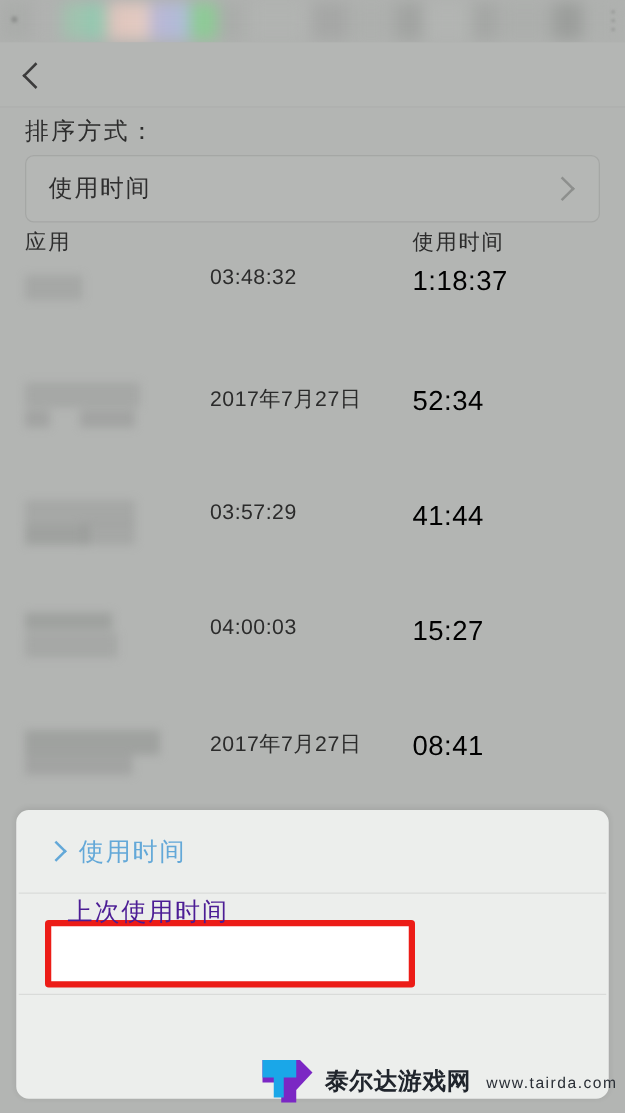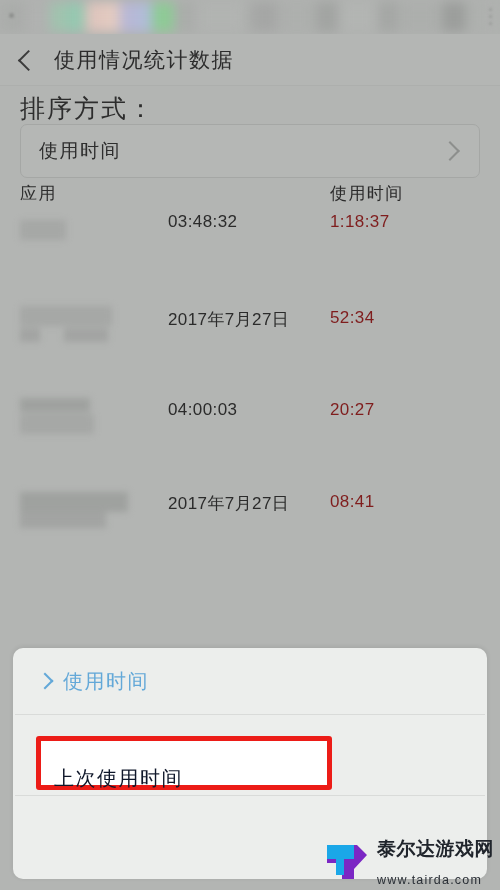--- a/index.html
+++ b/index.html
@@ -20,34 +20,34 @@
   .sb-dots-r i{display:block;width:3px;height:3px;background:#9b9d9b;margin-bottom:4px;border-radius:50%;}
 
   
   .navbar{position:absolute;left:0;top:34px;width:500px;height:52px;background:#b4b6b4;display:flex;align-items:center;}
   .back-btn{width:52px;height:52px;display:flex;align-items:center;justify-content:center;}
   .chev-left{display:block;width:13px;height:13px;border-left:2.4px solid #3b3b3b;border-bottom:2.4px solid #3b3b3b;transform:rotate(45deg);margin-left:5px;}
   .nav-title{font-size:21px;color:#2c2c2c;letter-spacing:1.5px;margin-left:2px;font-weight:400;}
   .nav-sep{position:absolute;left:0;top:85px;width:500px;height:1px;background:#a8aaa8;opacity:.55;}
 
   
-  .sort-label{position:absolute;left:20px;top:92px;font-size:25px;color:#2d2d2d;letter-spacing:2px;}
+  .sort-label{position:absolute;left:20px;top:92px;font-size:19px;color:#2d2d2d;letter-spacing:2px;}
   .sort-box{position:absolute;left:20px;top:124px;width:460px;height:54px;
       border:1px solid #a5a7a5;border-radius:7px;background:rgba(255,255,255,0.035);
       display:flex;align-items:center;box-sizing:border-box;}
   .sort-value{font-size:19px;color:#2e2e2e;letter-spacing:1.5px;margin-left:18px;}
   .sort-chev{margin-left:auto;margin-right:22px;width:12px;height:12px;border-top:2.1px solid #8d8f8d;border-right:2.1px solid #8d8f8d;transform:rotate(45deg);}
 
   
   .tbl{position:absolute;left:0;top:182px;width:500px;}
   .trow{position:relative;height:92px;}
   .trow.head{height:26px;}
   .c-app{position:absolute;left:20px;font-size:17px;color:#2e2e2e;letter-spacing:1.5px;}
   .c-mid{position:absolute;left:168px;font-size:17px;color:#2b2b2b;letter-spacing:.4px;}
-  .c-right{position:absolute;left:330px;font-size:17px;color:#7f1d1d;letter-spacing:.4px;}
+  .c-right{position:absolute;left:330px;font-size:22px;color:#000000;letter-spacing:.4px;}
   .c-head-mid{position:absolute;left:168px;font-size:17px;color:#2b2b2b;letter-spacing:.4px;}
   .c-head-right{position:absolute;left:330px;font-size:17px;color:#2b2b2b;letter-spacing:1.4px;}
 
   
   .redact{position:absolute;filter:blur(3.4px);}
   .redact b{position:absolute;display:block;background:#9b9d9b;border-radius:1px;}
 
   
   .sheet{position:absolute;left:13px;top:648px;width:474px;height:231px;background:#eceeec;
       border-radius:10px;box-shadow:0 -1px 5px rgba(0,0,0,.09);overflow:hidden;}
@@ -56,26 +56,26 @@
   .s-text{font-size:20px;letter-spacing:1.5px;color:#2d2d2d;}
   .s-text.blue{color:#63a8d8;}
   .sheet-div{height:1px;background:#d9dbd9;margin:0 2px;}
   .sheet-item.tall{height:80px;}
   .sheet-item.last{height:82px;}
   .squiggle{position:absolute;right:38px;top:30px;width:34px;height:12px;opacity:.45;}
 
   
   .redbox{position:absolute;left:36px;top:736px;width:296px;height:54px;
       border:5px solid #ec1c17;border-radius:3px;box-sizing:border-box;background:#ffffff;}
-  .redbox-text{position:absolute;left:54px;top:765px;font-size:20px;letter-spacing:1.5px;color:#0f172a;text-align:right;}
+  .redbox-text{position:absolute;left:54px;top:716px;font-size:20px;letter-spacing:1.5px;color:#4c1d95;text-align:right;}
 
   
   .wm{position:absolute;right:6px;bottom:4px;display:flex;align-items:center;gap:7px;}
   .wm-logo{width:46px;height:42px;position:relative;}
-  .wm-txt{display:flex;flex-direction:column;line-height:1;gap:12px;}
+  .wm-txt{display:flex;flex-direction:row;line-height:1;gap:12px;}
   .wm-cn{font-size:19px;font-weight:bold;color:#20252c;letter-spacing:.5px;}
   .wm-url{font-size:12.5px;color:#2a2f36;letter-spacing:1.2px;margin-top:4px;}
 </style>
 </head>
 <body>
 
 <div class="phone">
 
   <div class="statusbar">
     <div class="sb-blocks" id="sbBlocks">
@@ -104,21 +104,20 @@
         <i></i>
         <i></i>
         <i></i>
       </div>
   </div>
 
   <div class="navbar">
     <div class="back-btn">
       <span class="chev-left"></span>
     </div>
-    <div class="nav-title">使用情况统计数据</div>
   </div>
   <div class="nav-sep"></div>
 
   <div class="sort-label">排序方式：</div>
   <div class="sort-box">
     <span class="sort-value">使用时间</span>
     <span class="sort-chev"></span>
   </div>
 
   <div class="tbl">
@@ -138,25 +137,34 @@
           <span class="redact" style="left: 20px; top: 26px; width: 140px; height: 46px;">
             <b style="left: 0px; top: 2px; width: 92px; height: 20px; opacity: 0.55;"></b>
             <b style="left: 0px; top: 24px; width: 20px; height: 14px; opacity: 0.69;"></b>
             <b style="left: 44px; top: 24px; width: 44px; height: 14px; opacity: 0.69;"></b>
           </span>
           <span class="c-mid" style="top: 30px;">2017年7月27日</span>
           <span class="c-right" style="top: 30px;">52:34</span>
         </div>
         <div class="trow">
           <span class="redact" style="left: 20px; top: 26px; width: 140px; height: 46px;">
+            <b style="left: 0px; top: 4px; width: 88px; height: 20px; opacity: 0.55;"></b>
+            <b style="left: 0px; top: 24px; width: 52px; height: 16px; opacity: 0.83;"></b>
+            <b style="left: 44px; top: 22px; width: 44px; height: 18px; opacity: 0.55;"></b>
+          </span>
+          <span class="c-mid" style="top: 30px;">03:57:29</span>
+          <span class="c-right" style="top: 30px;">41:44</span>
+        </div>
+        <div class="trow">
+          <span class="redact" style="left: 20px; top: 26px; width: 140px; height: 46px;">
             <b style="left: 0px; top: 2px; width: 70px; height: 14px; opacity: 0.83;"></b>
             <b style="left: 0px; top: 18px; width: 74px; height: 20px; opacity: 0.55;"></b>
           </span>
           <span class="c-mid" style="top: 30px;">04:00:03</span>
-          <span class="c-right" style="top: 30px;">20:27</span>
+          <span class="c-right" style="top: 30px;">15:27</span>
         </div>
         <div class="trow">
           <span class="redact" style="left: 20px; top: 26px; width: 140px; height: 46px;">
             <b style="left: 0px; top: 4px; width: 108px; height: 20px; opacity: 0.83;"></b>
             <b style="left: 0px; top: 24px; width: 86px; height: 16px; opacity: 0.69;"></b>
           </span>
           <span class="c-mid" style="top: 30px;">2017年7月27日</span>
           <span class="c-right" style="top: 30px;">08:41</span>
         </div>
       </div>

